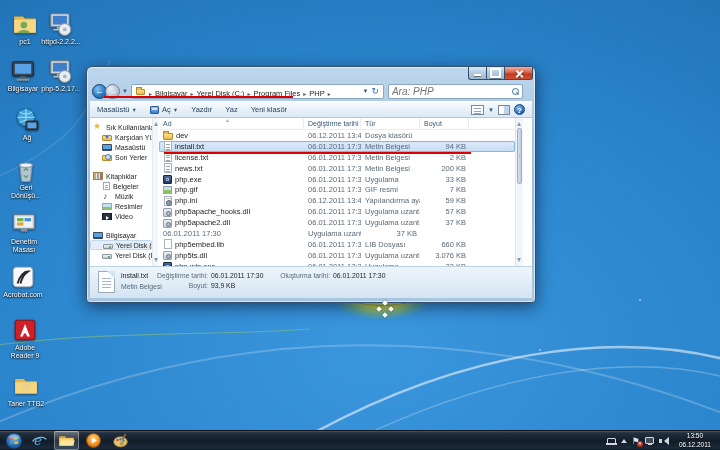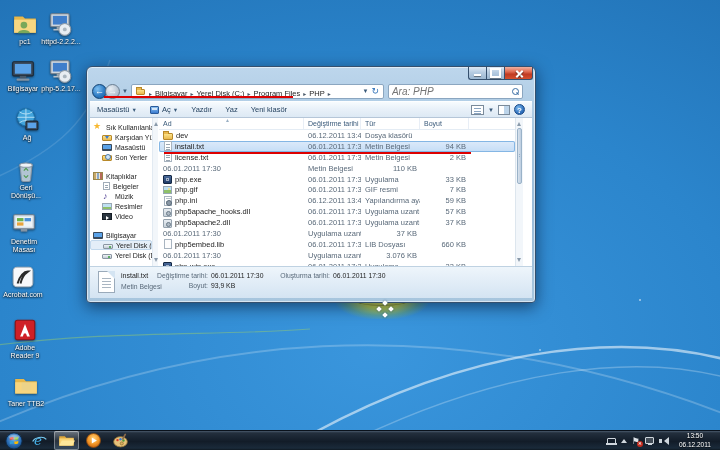--- a/index.html
+++ b/index.html
@@ -453,23 +453,27 @@
             <div class="row">
       <div class="cell cn">
                 <span class="fi fi-txt"></span>
         <span>license.txt</span>
               </div>
       <div class="cell cd">06.01.2011 17:30</div>
       <div class="cell ct">Metin Belgesi</div>
       <div class="cell cs">2 KB</div>
     </div>
             <div class="row">
+      <div class="cell cn">
+                <span class="fi fi-txt"></span>
+        <span>news.txt</span>
+              </div>
       <div class="cell cd">06.01.2011 17:30</div>
       <div class="cell ct">Metin Belgesi</div>
-      <div class="cell cs">110 KB</div>
+      <div class="cell cs">200 KB</div>
     </div>
             <div class="row">
       <div class="cell cn">
                 <span class="fi fi-exe"></span>
         <span>php.exe</span>
               </div>
       <div class="cell cd">06.01.2011 17:30</div>
       <div class="cell ct">Uygulama</div>
       <div class="cell cs">33 KB</div>
     </div>
@@ -517,20 +521,24 @@
             <div class="row">
       <div class="cell cn">
                 <span class="fi fi-lib"></span>
         <span>php5embed.lib</span>
               </div>
       <div class="cell cd">06.01.2011 17:30</div>
       <div class="cell ct">LIB Dosyası</div>
       <div class="cell cs">660 KB</div>
     </div>
             <div class="row">
+      <div class="cell cn">
+                <span class="fi fi-dll"></span>
+        <span>php5ts.dll</span>
+              </div>
       <div class="cell cd">06.01.2011 17:30</div>
       <div class="cell ct">Uygulama uzantısı</div>
       <div class="cell cs">3.076 KB</div>
     </div>
             <div class="row">
       <div class="cell cn">
                 <span class="fi fi-exe"></span>
         <span>php-win.exe</span>
               </div>
       <div class="cell cd">06.01.2011 17:30</div>

